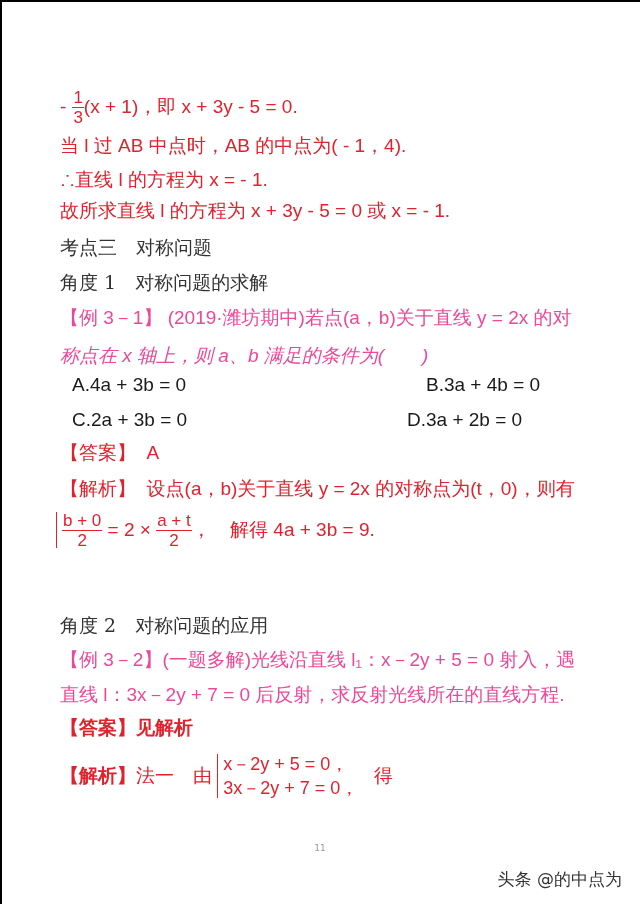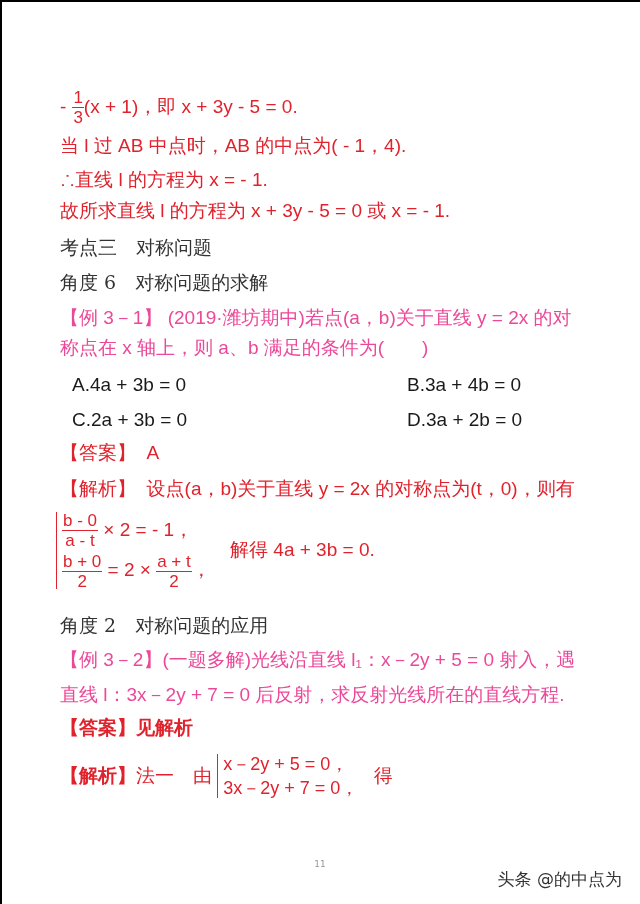--- a/index.html
+++ b/index.html
@@ -12,21 +12,21 @@
   .dark { color:#ec4899; }
   .m { font-family:"Liberation Sans",sans-serif; }
   .bold { font-weight:bold; }
   .frac { display:inline-block; vertical-align:middle; text-align:center; font-family:"Liberation Sans",sans-serif; line-height:19px; }
   .frac .num { display:block; border-bottom:1.5px solid currentColor; padding:0 1px; }
   .frac .den { display:block; padding:0 1px; }
   .brace { display:inline-block; vertical-align:middle; position:relative; padding-left:6px; }
   .brace::before { content:""; position:absolute; left:0; top:2px; bottom:2px; width:2px; border-left:1.5px solid currentColor; }
   .brace .row { display:block; line-height:24px; }
   .opt { position:absolute; font-size:19px; line-height:24px; white-space:nowrap; color:#1a1a1a; font-family:"Liberation Sans",sans-serif;margin-left:12px; }
-  .pagenum { position:absolute; left:320px; top:843px; font-size:9px; color:#999; transform:translateX(-50%);margin-top:16px; }
+  .pagenum { position:absolute; left:320px; top:843px; font-size:9px; color:#999; transform:translateX(-50%); }
   .watermark { position:absolute; right:18px; top:868px; font-size:17px; color:#333; text-shadow:0 0 2px #fff; }
 </style>
 </head>
 <body>
 
 <div class="frame-top"></div>
 <div class="frame-left"></div>
 
 <div class="line red" style="top:88px;">
   <span class="m">-</span>
@@ -34,62 +34,55 @@
     <span class="num">1</span>
     <span class="den">3</span>
   </span><span class="m">(x + 1)，即 </span><span class="m">x + 3y - 5 = 0.</span>
 </div>
 
 <div class="line red m" style="top:134px;">当 l 过 AB 中点时，AB 的中点为( - 1，4).</div>
 <div class="line red m" style="top:168px;">∴直线 l 的方程为 x = - 1.</div>
 <div class="line red m" style="top:199px;">故所求直线 l 的方程为 x + 3y - 5 = 0 或 x = - 1.</div>
 
 <div class="line dark" style="top:235px; font-family:'DejaVu Serif',serif; color:#333;">考点三　对称问题</div>
-<div class="line dark" style="top:270px; font-family:'DejaVu Serif',serif; color:#333;">角度 6　对称问题的求解</div>
+<div class="line dark" style="top:270px; font-family:'DejaVu Serif',serif; color:#333;">角度 1　对称问题的求解</div>
 
 <div class="line dark m" style="top:306px;">
   <span>【例 3－1】</span><span> (2019·潍坊期中)若点(a，b)关于直线 y = 2x 的对</span>
 </div>
-<div class="line dark m" style="top:336px;">称点在 x 轴上，则 a、b 满足的条件为(　　)</div>
+<div class="line dark m" style="top:344px;font-style:italic;">称点在 x 轴上，则 a、b 满足的条件为(　　)</div>
 
 <div class="opt" style="left:60px; top:373px;">A.4a + 3b = 0</div>
-<div class="opt" style="left:395px; top:373px;">B.3a + 4b = 0</div>
+<div class="opt" style="left:414px; top:373px;">B.3a + 4b = 0</div>
 <div class="opt" style="left:60px; top:408px;">C.2a + 3b = 0</div>
 <div class="opt" style="left:395px; top:408px;">D.3a + 2b = 0</div>
 
 <div class="line red m" style="top:441px;">
   <span>【答案】</span>&nbsp;&nbsp;<span>A</span>
 </div>
 
 <div class="line red m" style="top:477px;">
   <span>【解析】</span>&nbsp;&nbsp;<span>设点(a，b)关于直线 y = 2x 的对称点为(t，0)，则有</span>
 </div>
 
 <div class="line red m" style="top:510px; left:56px;">
   <span class="brace">
     <span class="row" style="line-height:40px;">
       <span class="frac" style="font-size:17px;">
-        <span class="num">b - 0</span>
-        <span class="den">a - t</span>
-      </span>
-      <span>× 2 =  - 1，</span>
-    </span>
-    <span class="row" style="line-height:40px;">
-      <span class="frac" style="font-size:17px;">
         <span class="num">b + 0</span>
         <span class="den">2</span>
       </span>
       <span>= 2 ×</span>
       <span class="frac" style="font-size:17px;">
         <span class="num">a + t</span>
         <span class="den">2</span>
       </span><span>，</span>
     </span>
   </span>
-  <span style="margin-left:14px; vertical-align:middle;">解得 4a + 3b = 0.</span>
+  <span style="margin-left:14px; vertical-align:middle;">解得 4a + 3b = 9.</span>
 </div>
 
 <div class="line dark" style="top:613px; font-family:'DejaVu Serif',serif; color:#333;">角度 2　对称问题的应用</div>
 
 <div class="line dark m" style="top:648px;">
   <span>【例 3－2】</span><span>(一题多解)光线沿直线 l₁：x－2y + 5 = 0 射入，遇</span>
 </div>
 <div class="line dark m" style="top:683px;">直线 l：3x－2y + 7 = 0 后反射，求反射光线所在的直线方程.</div>
 
 <div class="line red m bold" style="top:716px;">

